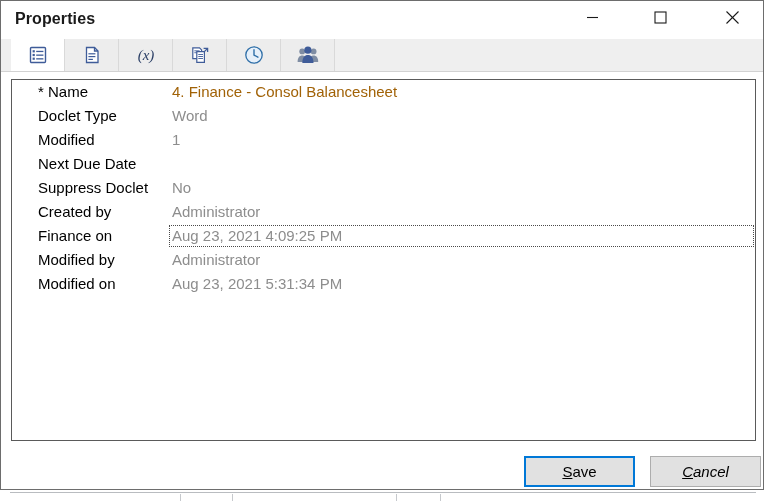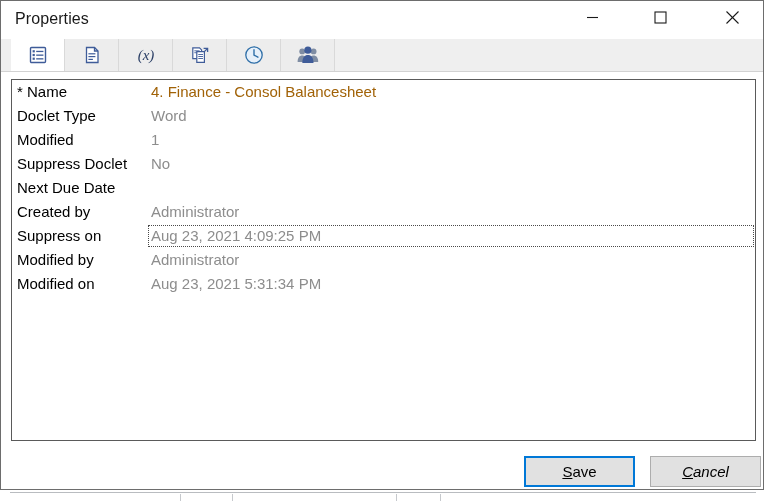--- a/index.html
+++ b/index.html
@@ -48,20 +48,21 @@
     background: #ffffff;
     border: 1px solid #6d6d6d;
     box-sizing: border-box;
   }
 
   
   #titlebar {
     position: relative;
     height: 20px;
     background: #ffffff;
+    font-weight: bold;
   }
   #window-title {
     position: absolute;
     left: 14px;
     top: 9px;
     font-size: 16px;
     color: #1a1a1a;
     letter-spacing: 0.1px;
     white-space: nowrap;
   }
@@ -120,20 +121,21 @@
     border: 1px solid #5a5a5a;
     box-sizing: border-box;
     overflow: hidden;
   }
 
   .prop-row {
     position: relative;
     height: 24px;
     line-height: 24px;
     white-space: nowrap;
+    margin-left: 21px;
   }
   .prop-label {
     position: absolute;
     left: 5px;
     top: 0;
     font-size: 15px;
     color: #000000;
   }
   .prop-value {
     position: absolute;
@@ -317,33 +319,33 @@
         </div>
         <div class="prop-row">
           <div class="prop-label">Doclet Type</div>
           <div class="prop-value">Word</div>
         </div>
         <div class="prop-row">
           <div class="prop-label">Modified</div>
           <div class="prop-value">1</div>
         </div>
         <div class="prop-row">
+          <div class="prop-label">Next Due Date</div>
+          <div class="prop-value"></div>
+        </div>
+        <div class="prop-row">
           <div class="prop-label">Suppress Doclet</div>
           <div class="prop-value">No</div>
         </div>
         <div class="prop-row">
-          <div class="prop-label">Next Due Date</div>
-          <div class="prop-value"></div>
-        </div>
-        <div class="prop-row">
           <div class="prop-label">Created by</div>
           <div class="prop-value">Administrator</div>
         </div>
         <div class="prop-row focused">
-          <div class="prop-label">Suppress on</div>
+          <div class="prop-label">Finance on</div>
           <div class="prop-value">Aug 23, 2021 4:09:25 PM</div>
           <div class="focus-ring"></div>
         </div>
         <div class="prop-row">
           <div class="prop-label">Modified by</div>
           <div class="prop-value">Administrator</div>
         </div>
         <div class="prop-row">
           <div class="prop-label">Modified on</div>
           <div class="prop-value">Aug 23, 2021 5:31:34 PM</div>

